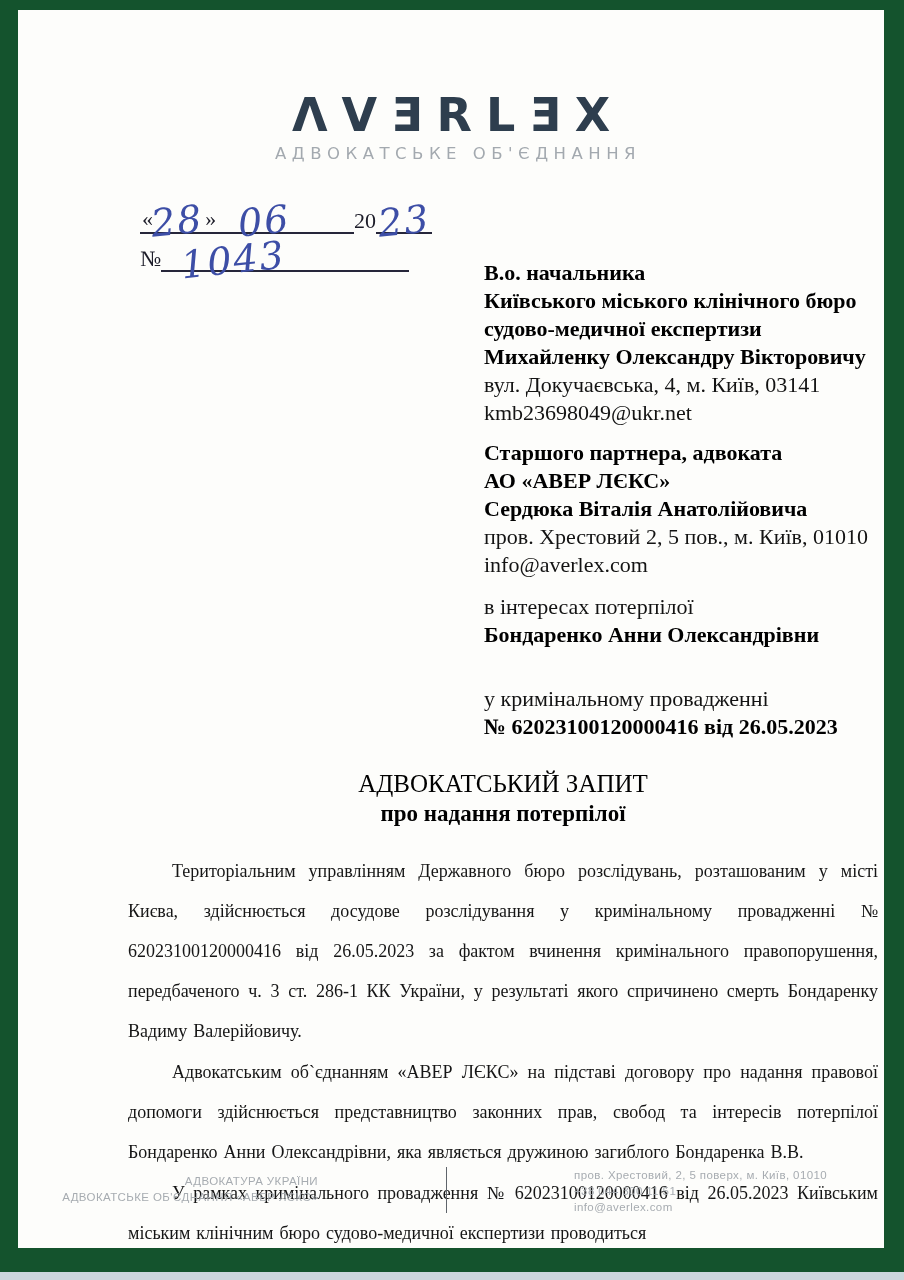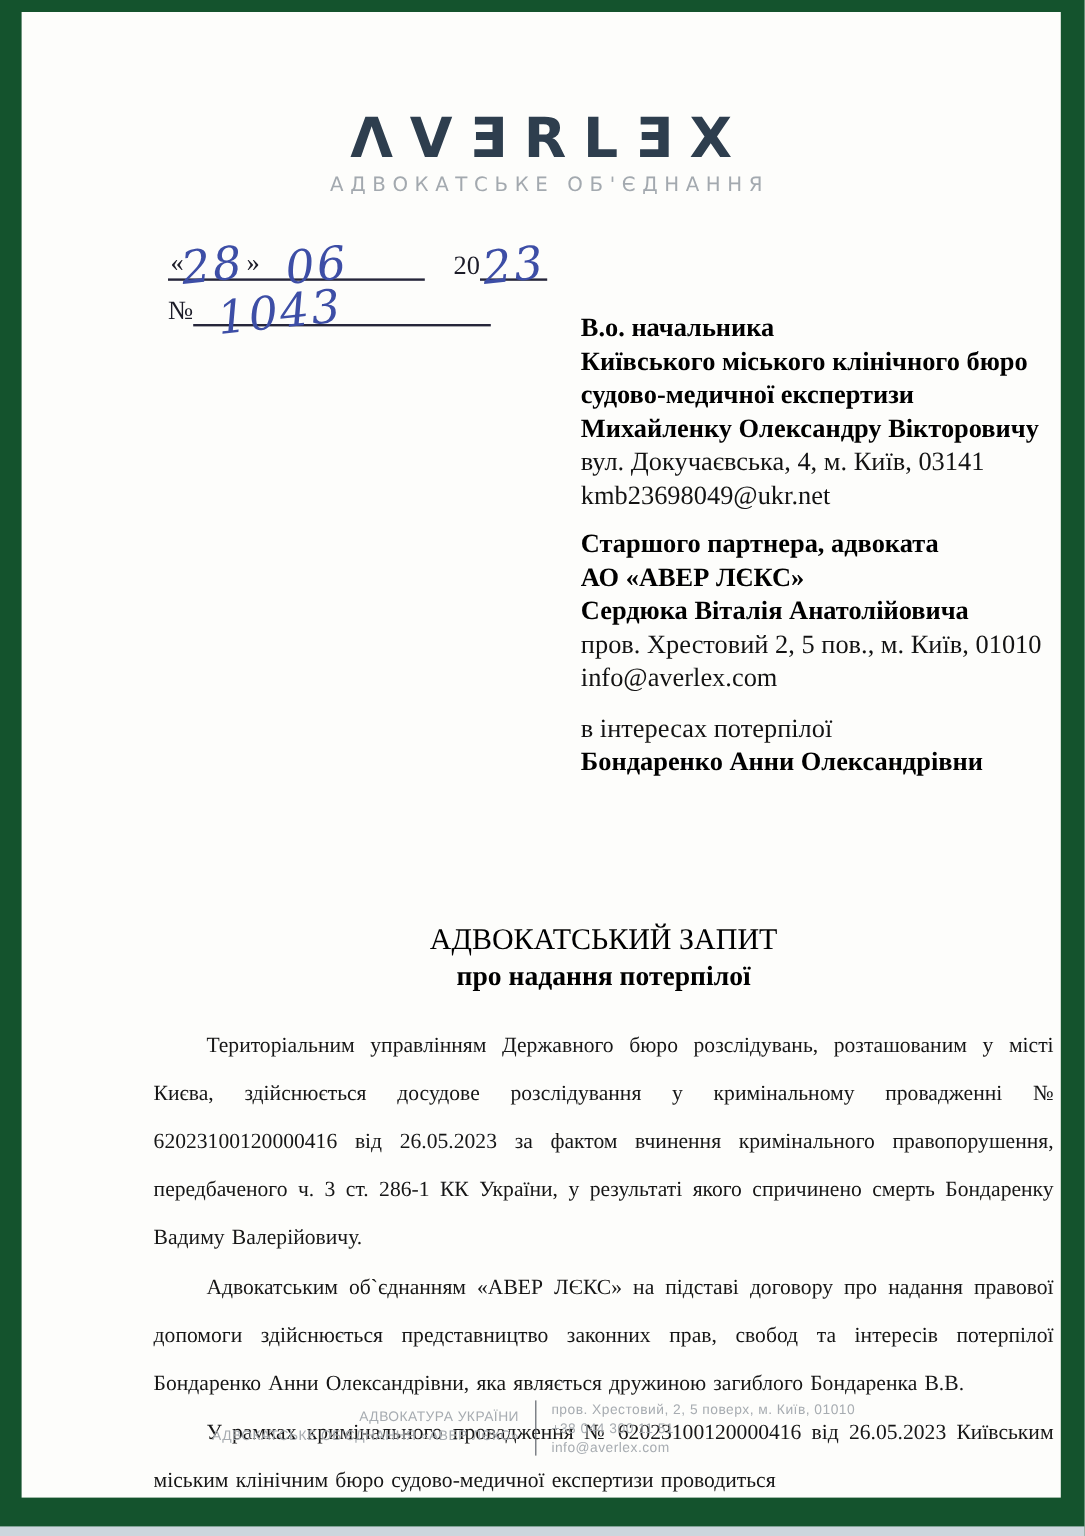--- a/index.html
+++ b/index.html
@@ -42,21 +42,21 @@
   .printed { font-size:22px; color:#1c1c28; line-height:1; padding-bottom:2px; }
   .hw {
     font-family:"DejaVu Serif", serif; font-style:italic;
     color:#3d4ea6; font-size:38px; line-height:.75; letter-spacing:2px;
     display:inline-block; transform:rotate(-6deg);
     position:relative; top:4px;
   }
   .hw-day { margin:0 2px 0 -2px; }
   .hw-month { margin-left:22px; }
   .date-line + .date-line { margin-top:8px; }
-  .year-prefix { margin-left:24px; }
+  .year-prefix { margin-left:0; }
 
   
   .recipient {
     position:absolute; left:466px; top:249px;
     font-size:22px; line-height:28px; white-space:nowrap;
   }
   .recipient .bold { font-weight:bold; color:#000; }
   .r-block2 { margin-top:12px; }
   .r-block3 { margin-top:14px; }
   .r-block4 { margin-top:36px; }
@@ -70,21 +70,21 @@
   .body-text { margin-top:22px; }
   .body-text p {
     font-size:18px; line-height:40px; text-align:justify;
     text-indent:44px; word-spacing:1.5px; color:#161616;
     margin-bottom:1px;
   }
 
   
   .footer {
     position:absolute; left:0; right:0; bottom:33px;
-    display:flex; justify-content:center; align-items:flex-start;
+    display:flex; justify-content:space-between; align-items:flex-start;
     font-family:"Liberation Sans", sans-serif;
     color:#a7acb1; font-size:11.5px; line-height:16px; letter-spacing:.4px;
   }
   .footer-left  { width:300px; text-align:right; padding-top:6px; }
   .footer-divider { width:0; border-left:1.5px solid #5f646b; height:46px; margin:0 13px; }
   .footer-right { width:310px; text-align:left; }
 </style>
 </head>
 <body>
 
@@ -130,20 +130,24 @@
         <div class="bold">Старшого партнера, адвоката</div>
         <div class="bold">АО «АВЕР ЛЄКС»</div>
         <div class="bold">Сердюка Віталія Анатолійовича</div>
         <div>пров. Хрестовий 2, 5 пов., м. Київ, 01010</div>
         <div>info@averlex.com</div>
       </div>
       <div class="r-block3">
         <div>в інтересах потерпілої</div>
         <div class="bold">Бондаренко Анни Олександрівни</div>
       </div>
+      <div class="r-block4">
+        <div>у кримінальному провадженні</div>
+        <div class="bold">№ 62023100120000416 від 26.05.2023</div>
+      </div>
     </div>
 
     <div class="doc-title">
       <div class="t1">АДВОКАТСЬКИЙ ЗАПИТ</div>
       <div class="t2">про надання потерпілої</div>
     </div>
 
     <div class="body-text">
       <p>Територіальним управлінням Державного бюро розслідувань, розташованим у місті Києва, здійснюється досудове розслідування у кримінальному провадженні № 62023100120000416 від 26.05.2023 за фактом вчинення кримінального правопорушення, передбаченого ч. 3 ст. 286-1 КК України, у результаті якого спричинено смерть Бондаренку Вадиму Валерійовичу.</p>
       <p>Адвокатським об`єднанням «АВЕР ЛЄКС» на підставі договору про надання правової допомоги здійснюється представництво законних прав, свобод та інтересів потерпілої Бондаренко Анни Олександрівни, яка являється дружиною загиблого Бондаренка В.В.</p>

